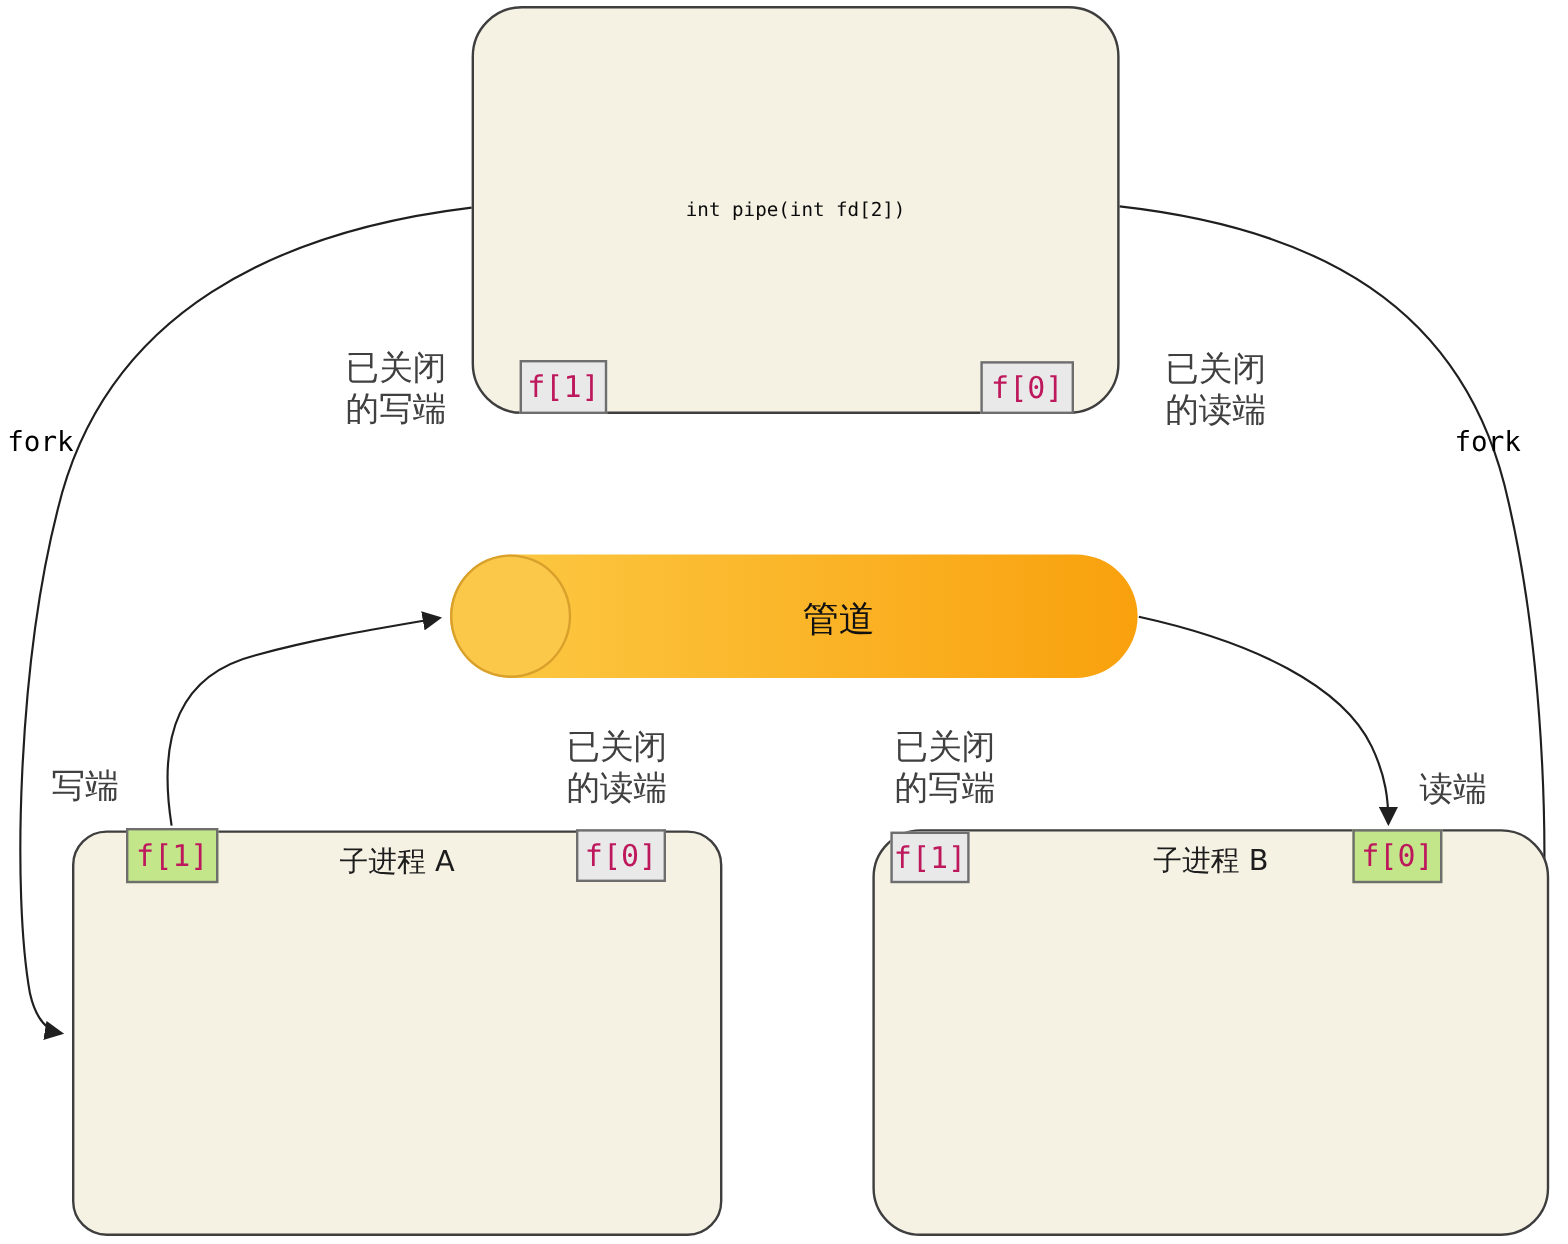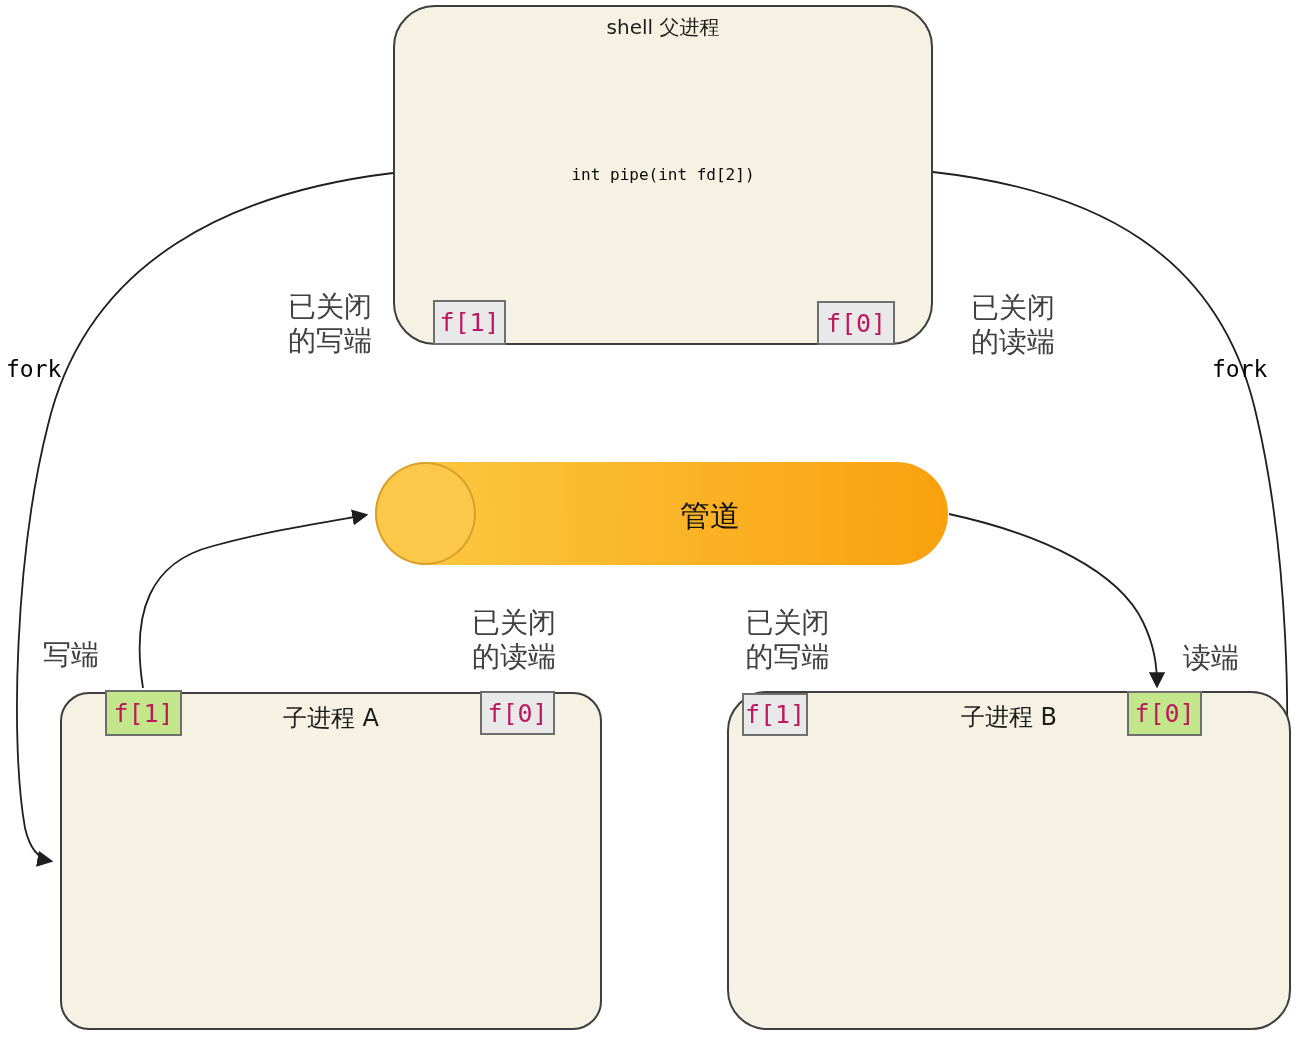--- a/index.html
+++ b/index.html
@@ -32,21 +32,21 @@
   #child-a-fd-read{left:480px;top:691px;width:75px;height:44px;}
   #child-b-fd-write{left:742px;top:693px;width:66px;height:43px;}
   #child-b-fd-read{left:1127px;top:691px;width:75px;height:45px;}
 
   
   #pipe-body{position:absolute;left:375px;top:462px;width:573px;height:103px;
     border-radius:52px;background:linear-gradient(90deg,#fcca45 0%,#f9a10d 100%);}
   #pipe-cap{position:absolute;left:375px;top:462px;width:101px;height:103px;
     border-radius:50%;background:#fbc84a;border:2px solid #d9a02c;box-sizing:border-box;}
   #pipe-label{position:absolute;left:375px;top:496px;width:648px;text-align:center;
-    font-size:30px;color:#111;margin-left:11px;}
+    font-size:30px;color:#111;}
 
   
   .side-label{position:absolute;font-size:28px;line-height:34px;text-align:center;
     color:#404040;white-space:nowrap;}
   .side-label span{display:block;}
   #label-parent-closed-write{left:275px;top:290px;width:110px;}
   #label-parent-closed-read{left:958px;top:291px;width:110px;}
   #label-child-a-closed-read{left:461px;top:606px;width:106px;}
   #label-child-b-closed-write{left:735px;top:606px;width:105px;}
   #label-write-end{left:43px;top:638px;}
@@ -73,21 +73,20 @@
         <path d="M0,0 L10,5 L0,10 z" fill="#1f1f1f"></path>
       </marker>
     </defs>
     <path class="arrow-path" d="M 393 173 C 235 192 88 258 48 425 C 15 555 10 745 25 828 C 30 850 39 859 51 861" marker-end="url(#arrowhead)"></path>
     <path class="arrow-path" d="M 933 172 C 1093 190 1221 252 1257 418 C 1288 552 1293 735 1281 818 C 1276 848 1264 861 1250 862" marker-end="url(#arrowhead)"></path>
     <path class="arrow-path" d="M 143 688 C 131 612 150 562 213 546 C 268 531 320 523 366 515" marker-end="url(#arrowhead)"></path>
     <path class="arrow-path" d="M 949 514 C 1045 535 1119 572 1143 622 C 1155 647 1157 667 1157 686" marker-end="url(#arrowhead)"></path>
   </svg>
 
   <div class="proc-box" id="parent-box">
-    <div class="box-title">shell 父进程</div>
     <div class="code-text">int pipe(int fd[2])</div>
   </div>
   <div class="fd-box" id="parent-fd-write">f[1]</div>
   <div class="fd-box" id="parent-fd-read">f[0]</div>
 
   <div class="side-label" id="label-parent-closed-write">
     <span>已关闭</span>
     <span>的写端</span>
   </div>
   <div class="side-label" id="label-parent-closed-read">

